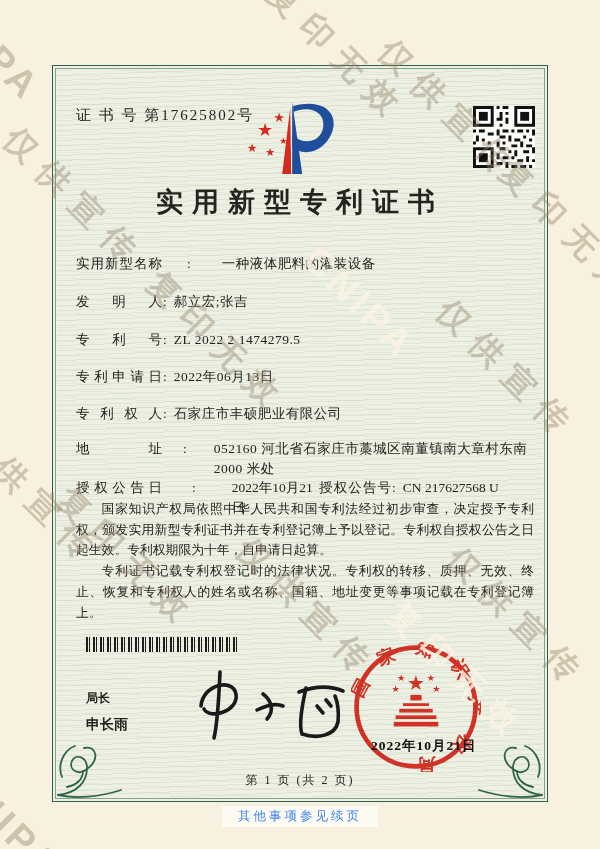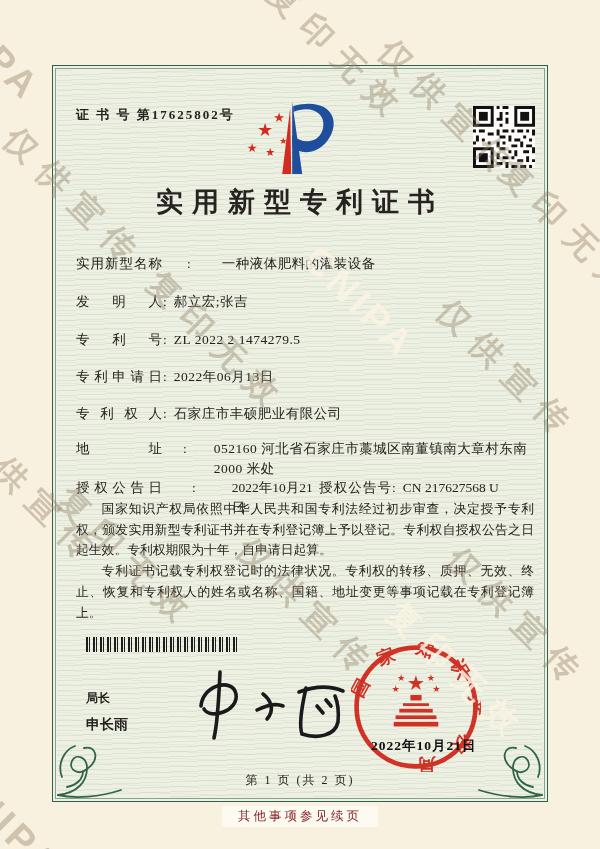--- a/index.html
+++ b/index.html
@@ -31,21 +31,21 @@
       repeating-linear-gradient(2deg, rgba(125,160,125,.08) 0 1px, transparent 1px 7px);
   }
 
   .corner-flourish{position:absolute;width:72px;height:58px;z-index:2;}
   .fl-bl{left:2px;bottom:2px;}
   .fl-br{right:2px;bottom:2px;transform:scaleX(-1);}
 
   
   .cert-no{
     position:absolute;left:23px;top:40px;
-    font-size:13px;letter-spacing:2px;z-index:2;font-weight:bold;
+    font-size:15px;letter-spacing:2px;z-index:2;
   }
   .logo{position:absolute;left:50%;top:28px;transform:translateX(-54%);z-index:2;}
   .qr{position:absolute;right:12px;top:40px;width:62px;height:62px;z-index:2;background:#fdfcf8;}
   .title{
     position:absolute;left:0;right:0;top:118px;
     text-align:center;font-size:27px;font-weight:bold;
     letter-spacing:9px;z-index:2;
   }
 
   
@@ -91,21 +91,21 @@
   .seal-date{
     position:absolute;left:318px;top:671px;z-index:4;
     font-size:13.5px;font-weight:bold;letter-spacing:1px;color:#111;
   }
   .page-no{position:absolute;left:0;right:0;top:706px;text-align:center;font-size:12px;
     letter-spacing:2px;z-index:2;}
 
   .footer-note{
     position:absolute;left:50%;top:806px;transform:translateX(-50%);
     background:#fdfaf1;padding:2px 16px;font-size:12.5px;letter-spacing:3px;
-    color:#7f1d1d;z-index:2;white-space:nowrap;
+    color:#3b82f6;z-index:2;white-space:nowrap;
   }
 
   
   .wm{
     position:absolute;z-index:5;pointer-events:none;white-space:nowrap;
     transform:rotate(45deg);transform-origin:0 0;
     font-weight:bold;font-size:33px;letter-spacing:13px;
     color:rgba(150,132,108,.42);
   }
   .wm.en{font-family:"Liberation Sans","DejaVu Sans",sans-serif;font-size:38px;letter-spacing:5px;}

